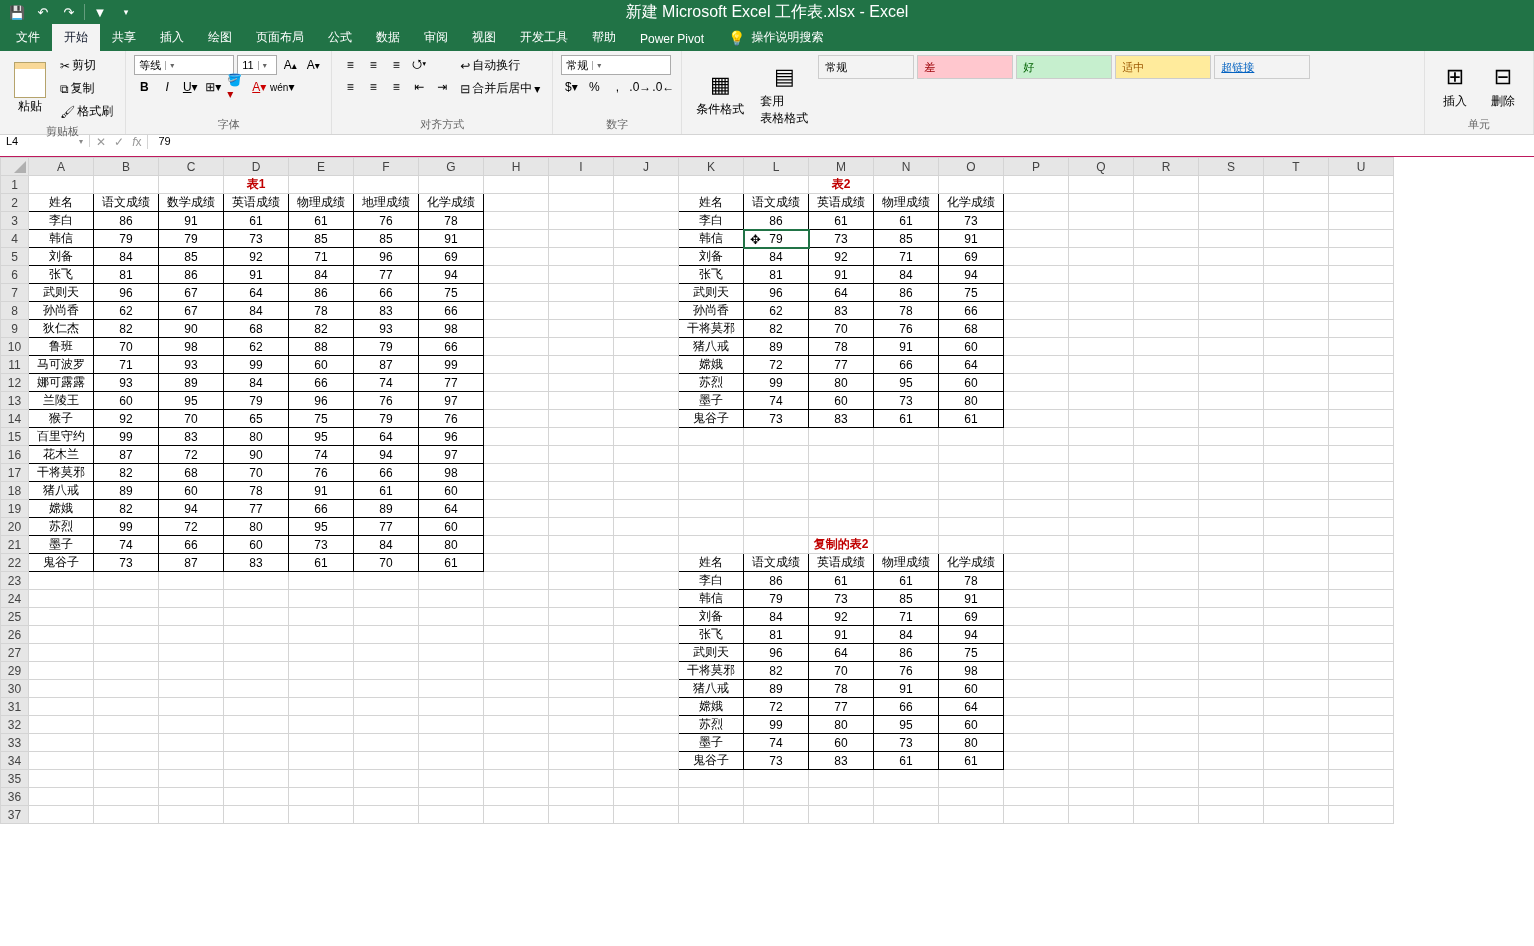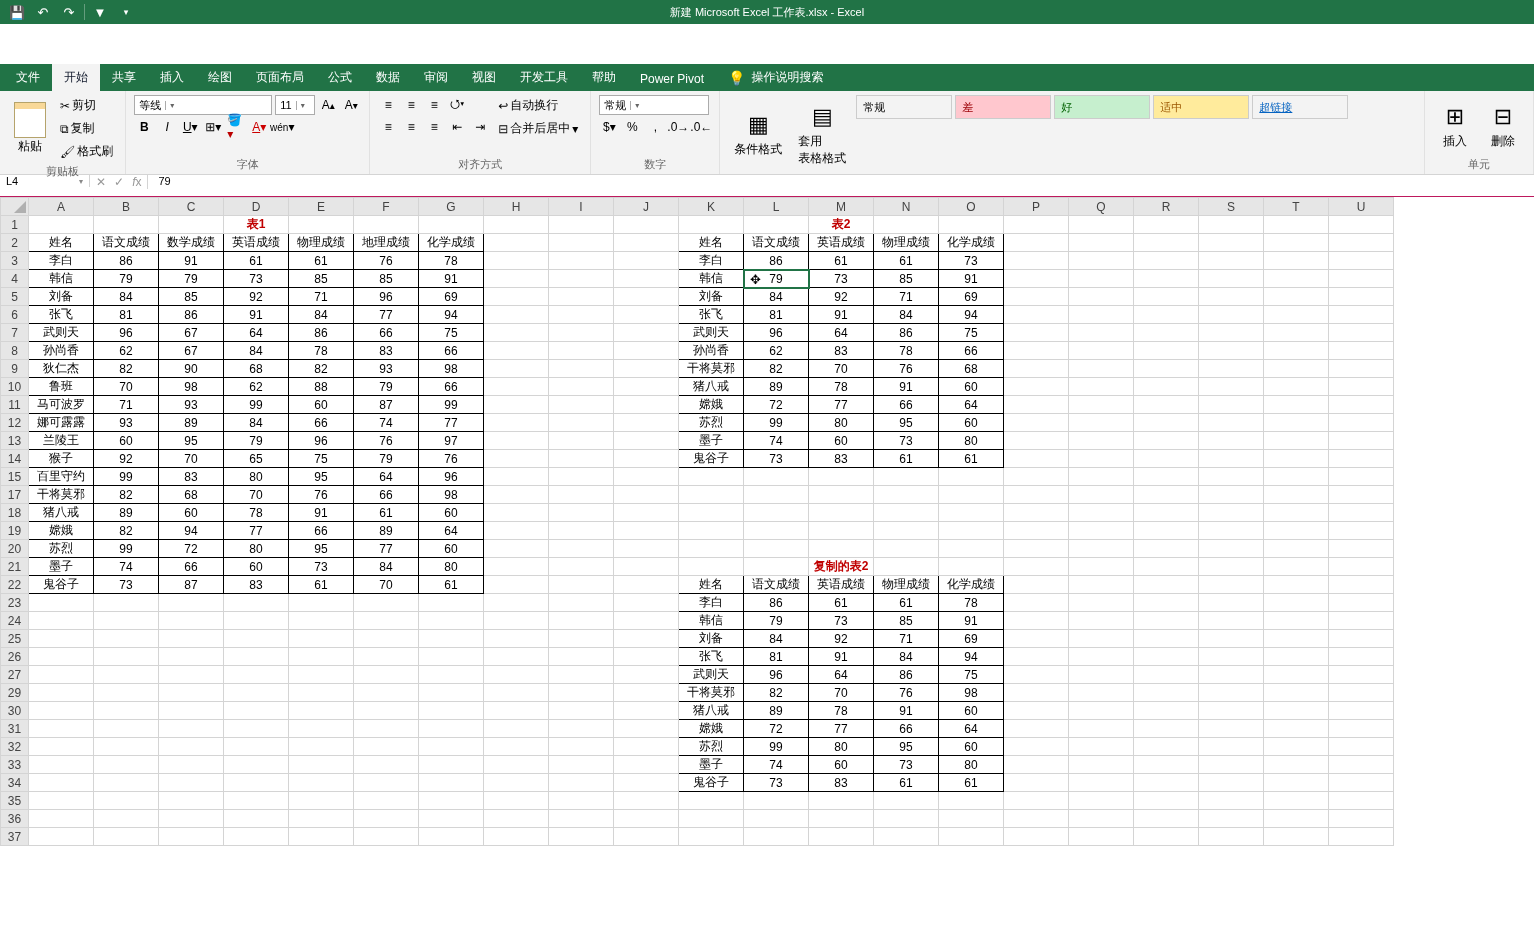--- a/index.html
+++ b/index.html
@@ -3,24 +3,24 @@
 <meta charset="utf-8">
 <style>
 * { margin: 0; padding: 0; box-sizing: border-box; font-family: "Microsoft YaHei", "Segoe UI", sans-serif; }
 body { background: #fff; font-size: 12px; overflow: hidden; user-select: none; }
 
 
 .titlebar { background: #217346; height: 24px; display: flex; align-items: center; color: #fff; }
 .qat { display: flex; align-items: center; gap: 4px; padding: 0 6px; }
 .qat-btn { width: 22px; height: 20px; display: flex; align-items: center; justify-content: center; color: #fff; cursor: pointer; font-size: 13px; }
 .qat-sep { width: 1px; height: 16px; background: rgba(255,255,255,0.3); }
-.title-text { position: absolute; left: 50%; transform: translateX(-50%); font-size: 11px; text-align: center; }
-
-
-.tabs { background: #217346; height: 27px; display: flex; align-items: flex-end; padding-left: 4px; margin-top: 40px; }
+.title-text { position: absolute; left: 50%; transform: translateX(-50%); font-size: 16px; text-align: center; }
+
+
+.tabs { background: #217346; height: 27px; display: flex; align-items: flex-end; padding-left: 4px; }
 .tab { padding: 5px 12px; color: #ffffff; cursor: pointer; font-size: 12px; }
 .tab.active { background: #f3f3f3; color: #0f172a; }
 .tab.file { background: #217346; color: #fff; }
 .tell-me { display: flex; align-items: center; gap: 6px; color: #fff; padding: 5px 12px; cursor: text; }
 .bulb { font-size: 14px; }
 
 
 .ribbon { background: #f3f3f3; border-bottom: 1px solid #d4d4d4; height: 84px; display: flex; }
 .group { border-right: 1px solid #e1e1e1; padding: 4px 8px 2px 8px; display: flex; flex-direction: column; justify-content: space-between; height: 100%; }
 .group-label { font-size: 11px; color: #666; text-align: center; padding-top: 2px; }
@@ -110,21 +110,21 @@
         <div class="small-btn">⧉ <span>复制</span></div>
         <div class="small-btn">🖌 <span>格式刷</span></div>
       </div>
     </div>
     <div class="group-label">剪贴板</div>
   </div>
 
   <div class="group">
     <div class="group-content rows">
       <div class="row">
-        <div class="combo" style="width:138px">
+        <div class="combo" style="width:100px">
             <span>等线</span>
             <span class="combo-arrow">▾</span>
           </div>
         <div class="combo" style="width:40px">
             <span>11</span>
             <span class="combo-arrow">▾</span>
           </div>
         <div class="icon-btn">A<sup>▴</sup></div>
         <div class="icon-btn">A<sup>▾</sup></div>
       </div>
@@ -623,20 +623,44 @@
           <td class=""></td>
           <td class=""></td>
           <td class=""></td>
           <td class=""></td>
           <td class=""></td>
           <td class=""></td>
           <td class=""></td>
           <td class=""></td>
         </tr>
         <tr>
+          <th class="row-hdr">16</th>
+          <td class="data-cell bordered">花木兰</td>
+          <td class="data-cell bordered">87</td>
+          <td class="data-cell bordered">72</td>
+          <td class="data-cell bordered">90</td>
+          <td class="data-cell bordered">74</td>
+          <td class="data-cell bordered">94</td>
+          <td class="data-cell bordered">97</td>
+          <td class=""></td>
+          <td class=""></td>
+          <td class=""></td>
+          <td class=""></td>
+          <td class=""></td>
+          <td class=""></td>
+          <td class=""></td>
+          <td class=""></td>
+          <td class=""></td>
+          <td class=""></td>
+          <td class=""></td>
+          <td class=""></td>
+          <td class=""></td>
+          <td class=""></td>
+        </tr>
+        <tr>
           <th class="row-hdr">17</th>
           <td class="data-cell bordered">干将莫邪</td>
           <td class="data-cell bordered">82</td>
           <td class="data-cell bordered">68</td>
           <td class="data-cell bordered">70</td>
           <td class="data-cell bordered">76</td>
           <td class="data-cell bordered">66</td>
           <td class="data-cell bordered">98</td>
           <td class=""></td>
           <td class=""></td>

